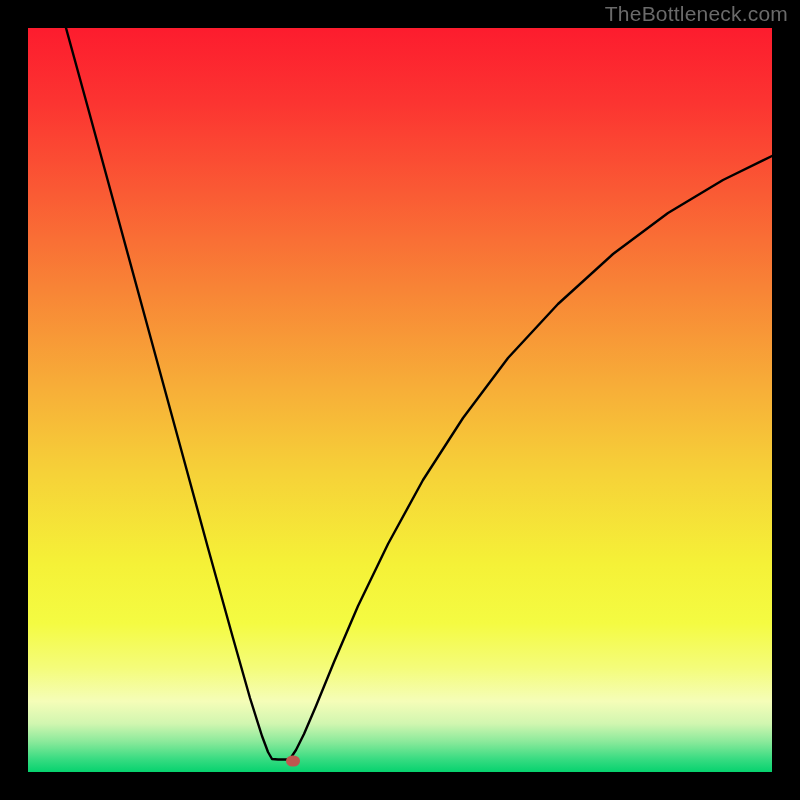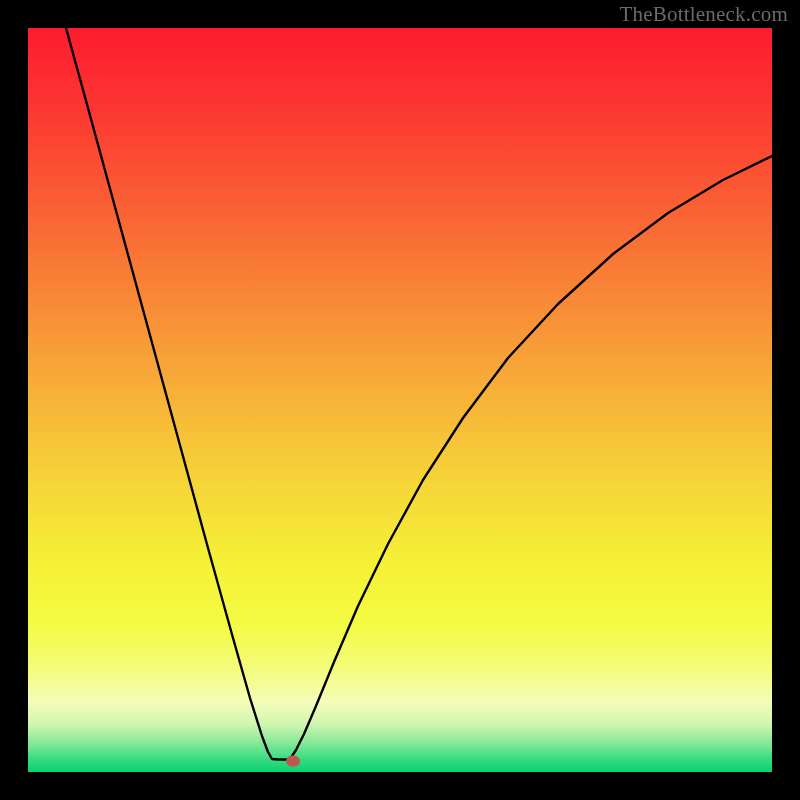--- a/index.html
+++ b/index.html
@@ -27,21 +27,20 @@
     height: 744px;
   }
   .watermark {
     position: absolute;
     top: 2px;
     right: 12px;
     color: #6a6a6a;
     font-size: 21px;
     letter-spacing: 0.2px;
     font-weight: 400;
-    font-family: Liberation Serif, serif;
   }
   .marker {
     position: absolute;
     width: 14px;
     height: 11px;
     background: #c0574f;
     border-radius: 50% / 55%;
     transform: translate(-50%, -50%);
   }
 </style>

